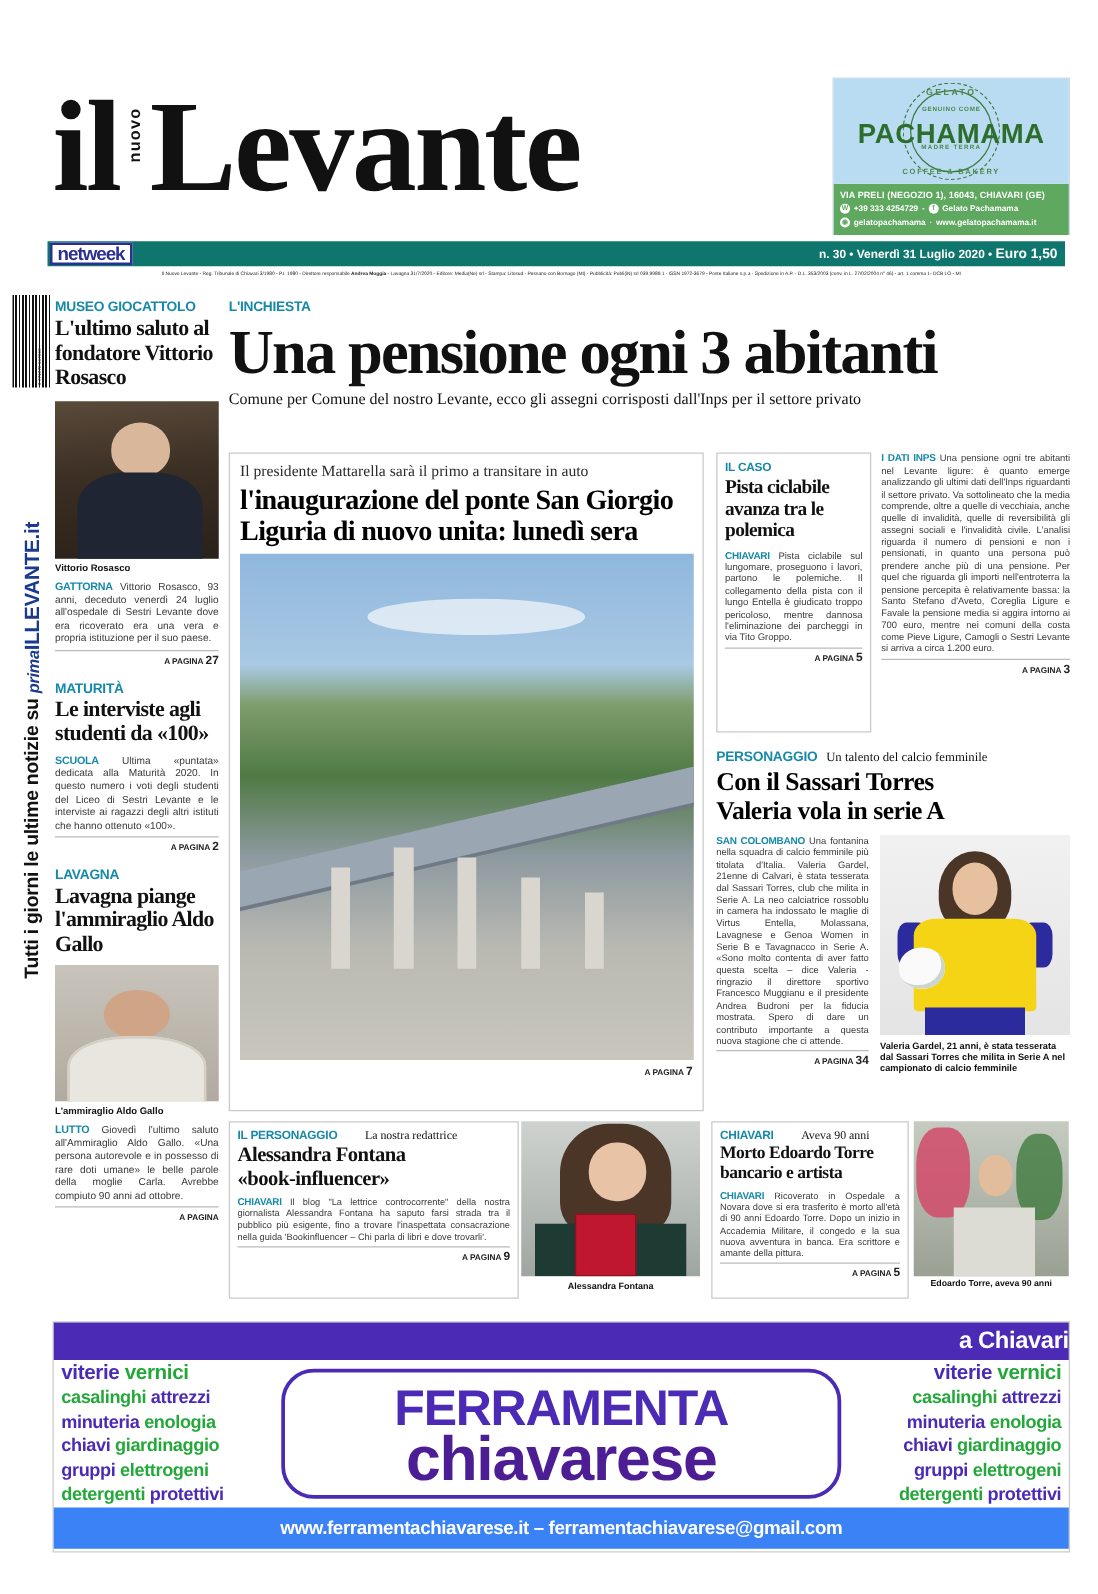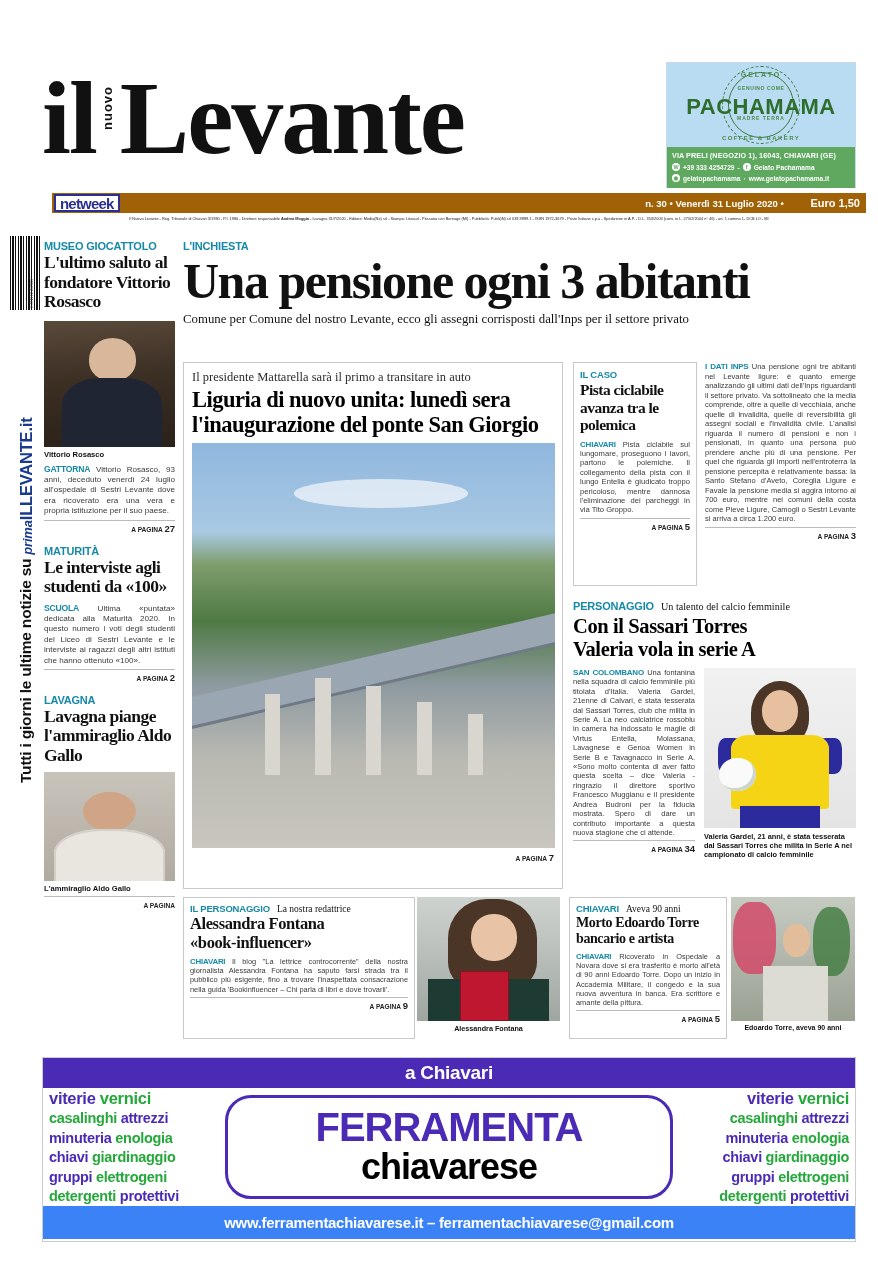--- a/index.html
+++ b/index.html
@@ -106,33 +106,33 @@
   .pacha-addr { font-size: 7.2px; font-weight: 700; letter-spacing: .1px; }
   .pacha-line { font-size: 6.6px; font-weight: 600; margin-top: 3px; display:flex; align-items:center; gap:3px;}
   .dot-ico {
     display:inline-block; width:8px; height:8px; border-radius:50%;
     background:#fff; color:#5fa85f; font-size:5.5px; font-weight:800;
     text-align:center; line-height:8px;
   }
 
   
   .netbar {
-    position: absolute; left: 52px; top: 193px; width: 814px; height: 20px;
-    background: #a16207;
+    position: absolute; left: 38px; top: 193px; width: 814px; height: 20px;
+    background: #0f766e;
     display:flex; align-items:center; justify-content:space-between;
   }
   .netweek-logo {
     margin-left: 2px; background:#fff; color:#2b2f8f;
     font-size: 15px; font-weight: 800; letter-spacing: -.8px;
     padding: 0 4px; border: 2px solid #2b2f8f; height:18px; line-height:16px;
   }
   .issue-line {
     color:#fff; font-size: 9.5px; font-weight: 700; margin-right: 6px;
   }
-  .issue-line .euro { font-size: 11px; font-weight:800;margin-left:24px; }
+  .issue-line .euro { font-size: 11px; font-weight:800; }
   .colophon {
     position:absolute; left: 42px; top: 216px; width: 814px;
     font-size: 3.9px; color:#222; text-align:center; letter-spacing:0;
     white-space: nowrap; overflow:hidden;
   }
   .colophon b { font-weight: 800; }
 
   
   .kicker {
     font-size: 11px; font-weight: 800; color: #1789a8;
@@ -220,47 +220,47 @@
   .bcard { position:absolute; top:0; border:1px solid #c9c9c9; padding:5px 6px 4px 6px; height:142px;}
   .b1 { left:0; width:232px; }
   .b1-photo { position:absolute; left:234px; top:0; width:143px; height:142px; }
   .b2 { left:386px; width:158px; }
   .b2-photo{ position:absolute; left:548px; top:0; width:124px; height:142px;}
   .bc-title {
     font-family:"Liberation Serif", serif; font-weight:700;
     font-size: 16.5px; line-height: 18.5px; letter-spacing:-.4px; margin-top:1px;
   }
   .bc-title-sm { font-size: 14px; line-height: 16px; }
-  .bc-head { display:flex; align-items:baseline; gap:7px; }
+  .bc-head { display:flex; align-items:baseline; gap:22px; }
   .bc-sub { font-family:"Liberation Serif", serif; font-size:9.5px; color:#111; }
 
   
   .ferr {
     position:absolute; left:42px; top:1057px; width:814px; height:185px;
     border: 1px solid #ccc; background:#fff;
   }
   .ferr-top {
     height: 30px; background:#4b2bb5; color:#fff;
-    display:flex; align-items:center; justify-content:center; gap:5px;
+    display:flex; align-items:center; justify-content:flex-end; gap:5px;
   }
   .ferr-top .big { font-size: 19px; font-weight: 800; letter-spacing:-.3px;}
   .ferr-top .sml { font-size: 14px; font-weight: 700; letter-spacing:-.2px;}
   .ferr-mid { height: 118px; display:flex; align-items:center; justify-content:space-between; padding: 0 6px;}
   .kw-col { width: 168px; }
   .kw-row { font-size: 14.5px; font-weight: 800; line-height: 19.6px; letter-spacing:-.3px; white-space:nowrap;}
   .kw-row.first { font-size: 16.5px; line-height: 22px; }
   .kw-p { color:#4b2bb5; }
   .kw-g { color:#24a83a; }
   .ferr-center {
     flex: 1; margin: 0 8px; height: 104px;
     border: 3px solid #4b2bb5; border-radius: 26px;
     display:flex; flex-direction:column; align-items:center; justify-content:center;
   }
   .ferr-f { font-size: 40px; font-weight: 800; color:#4b2bb5; letter-spacing:-1px; line-height:40px;}
-  .ferr-c { font-size: 36px; font-weight: 800; color:#000000; letter-spacing:-1px; line-height:40px;}
+  .ferr-c { font-size: 50px; font-weight: 800; color:#4c1d95; letter-spacing:-1px; line-height:40px;}
   .ferr-bot {
     height: 33px; background:#3b82f6; color:#fff;
     display:flex; align-items:center; justify-content:center;
     font-size: 15px; font-weight: 800; letter-spacing:-.3px;
   }
 
   
   .ph-rosasco { background: linear-gradient(175deg,#5a4a3a 0%,#3c2f24 45%,#2a211a 100%); }
   .ph-rosasco::before{
     content:""; position:absolute; left:34%; top:14%; width:36%; height:34%;
@@ -406,40 +406,44 @@
         <span>A PAGINA</span>
         <b>2</b>
       </div>
     </div>
 
     <div style="margin-top:11px">
       <div class="kicker">LAVAGNA</div>
       <div class="hl-serif hl1">Lavagna piange l'ammiraglio Aldo Gallo</div>
       <div class="photo ph2 ph-admiral"></div>
       <div class="caption">L'ammiraglio Aldo Gallo</div>
+      <div class="body-txt" style="margin-top:5px">
+        <span class="lead-in">LUTTO</span>
+        <span>Giovedì l'ultimo saluto all'Ammiraglio Aldo Gallo. «Una persona autorevole e in possesso di rare doti umane» le belle parole della moglie Carla. Avrebbe compiuto 90 anni ad ottobre.</span>
+      </div>
       <div class="apagina">
         <span>A PAGINA</span>
         <b></b>
       </div>
     </div>
   </div>
 
   <div class="inchiesta">
     <div class="inch-row">
       <span class="kicker">L'INCHIESTA</span>
     </div>
     <div class="inch-title">Una pensione ogni 3 abitanti</div>
     <div class="inch-deck">Comune per Comune del nostro Levante, ecco gli assegni corrisposti dall'Inps per il settore privato</div>
   </div>
 
   <div class="center-box">
     <div class="cb-sub">Il presidente Mattarella sarà il primo a transitare in auto</div>
     <div class="cb-title">
+      <div>l'inaugurazione del ponte San Giorgio</div>
       <div>Liguria di nuovo unita: lunedì sera</div>
-      <div>l'inaugurazione del ponte San Giorgio</div>
     </div>
     <div class="photo cb-photo ph-bridge">
       <div class="sky-cloud"></div>
       <div class="deck"></div>
       <div class="pier" style="left:20%;height:20%"></div>
       <div class="pier" style="left:34%;height:24%"></div>
       <div class="pier" style="left:48%;height:22%"></div>
       <div class="pier" style="left:62%;height:18%"></div>
       <div class="pier" style="left:76%;height:15%"></div>
     </div>

